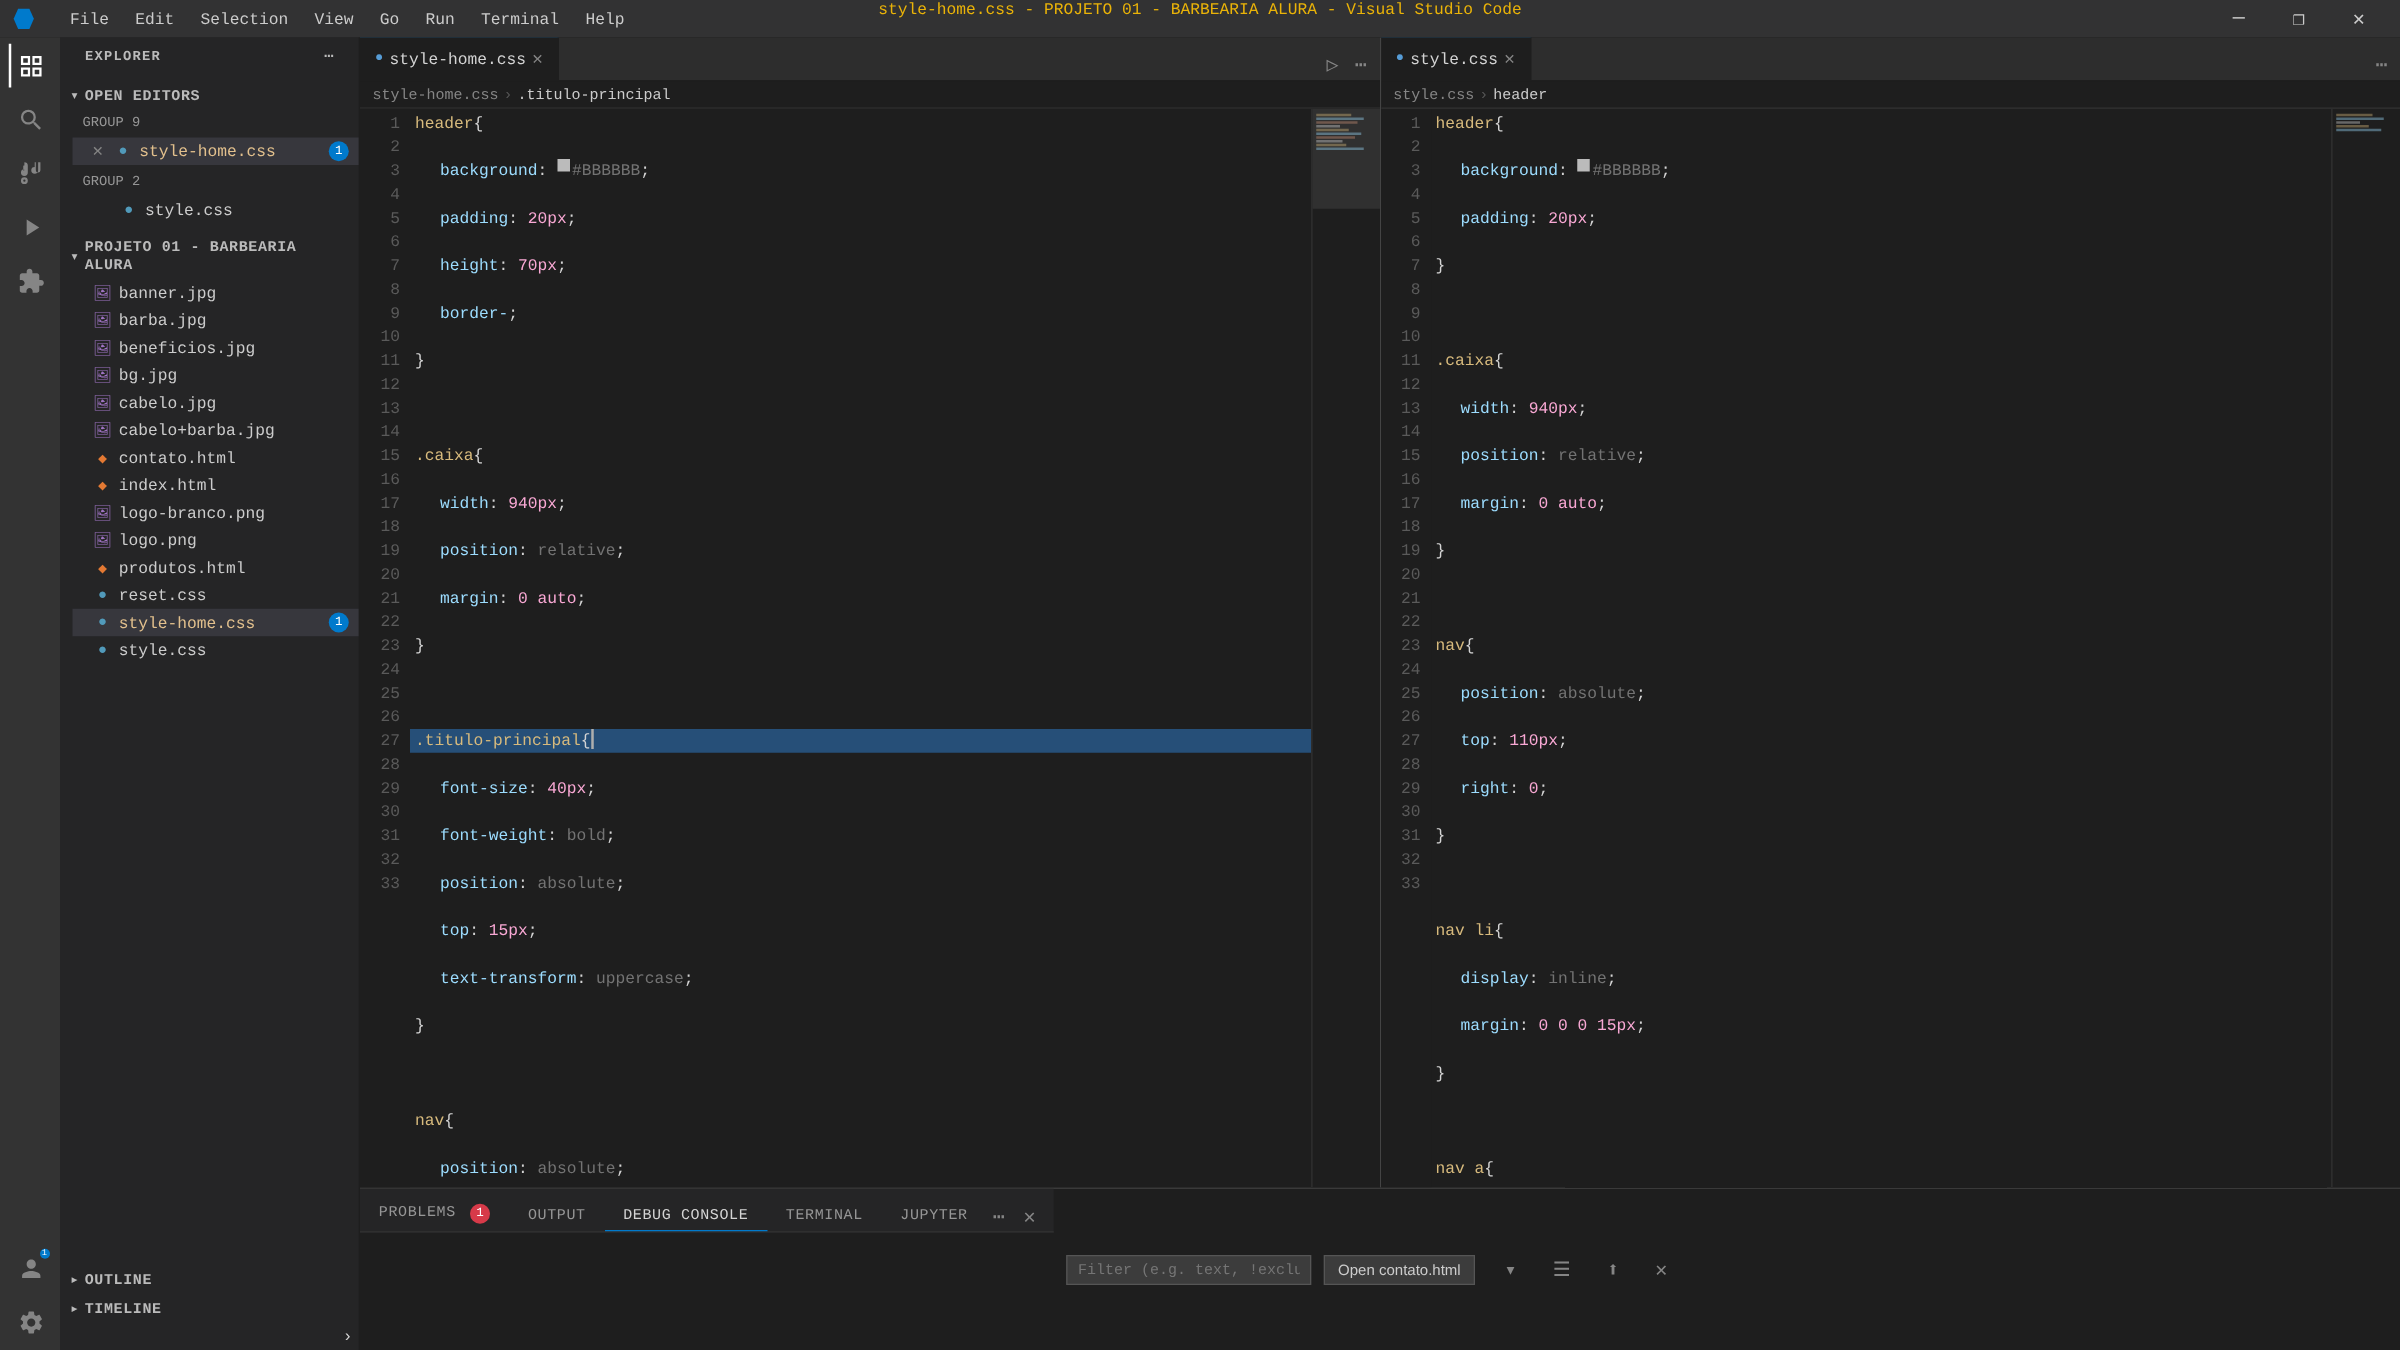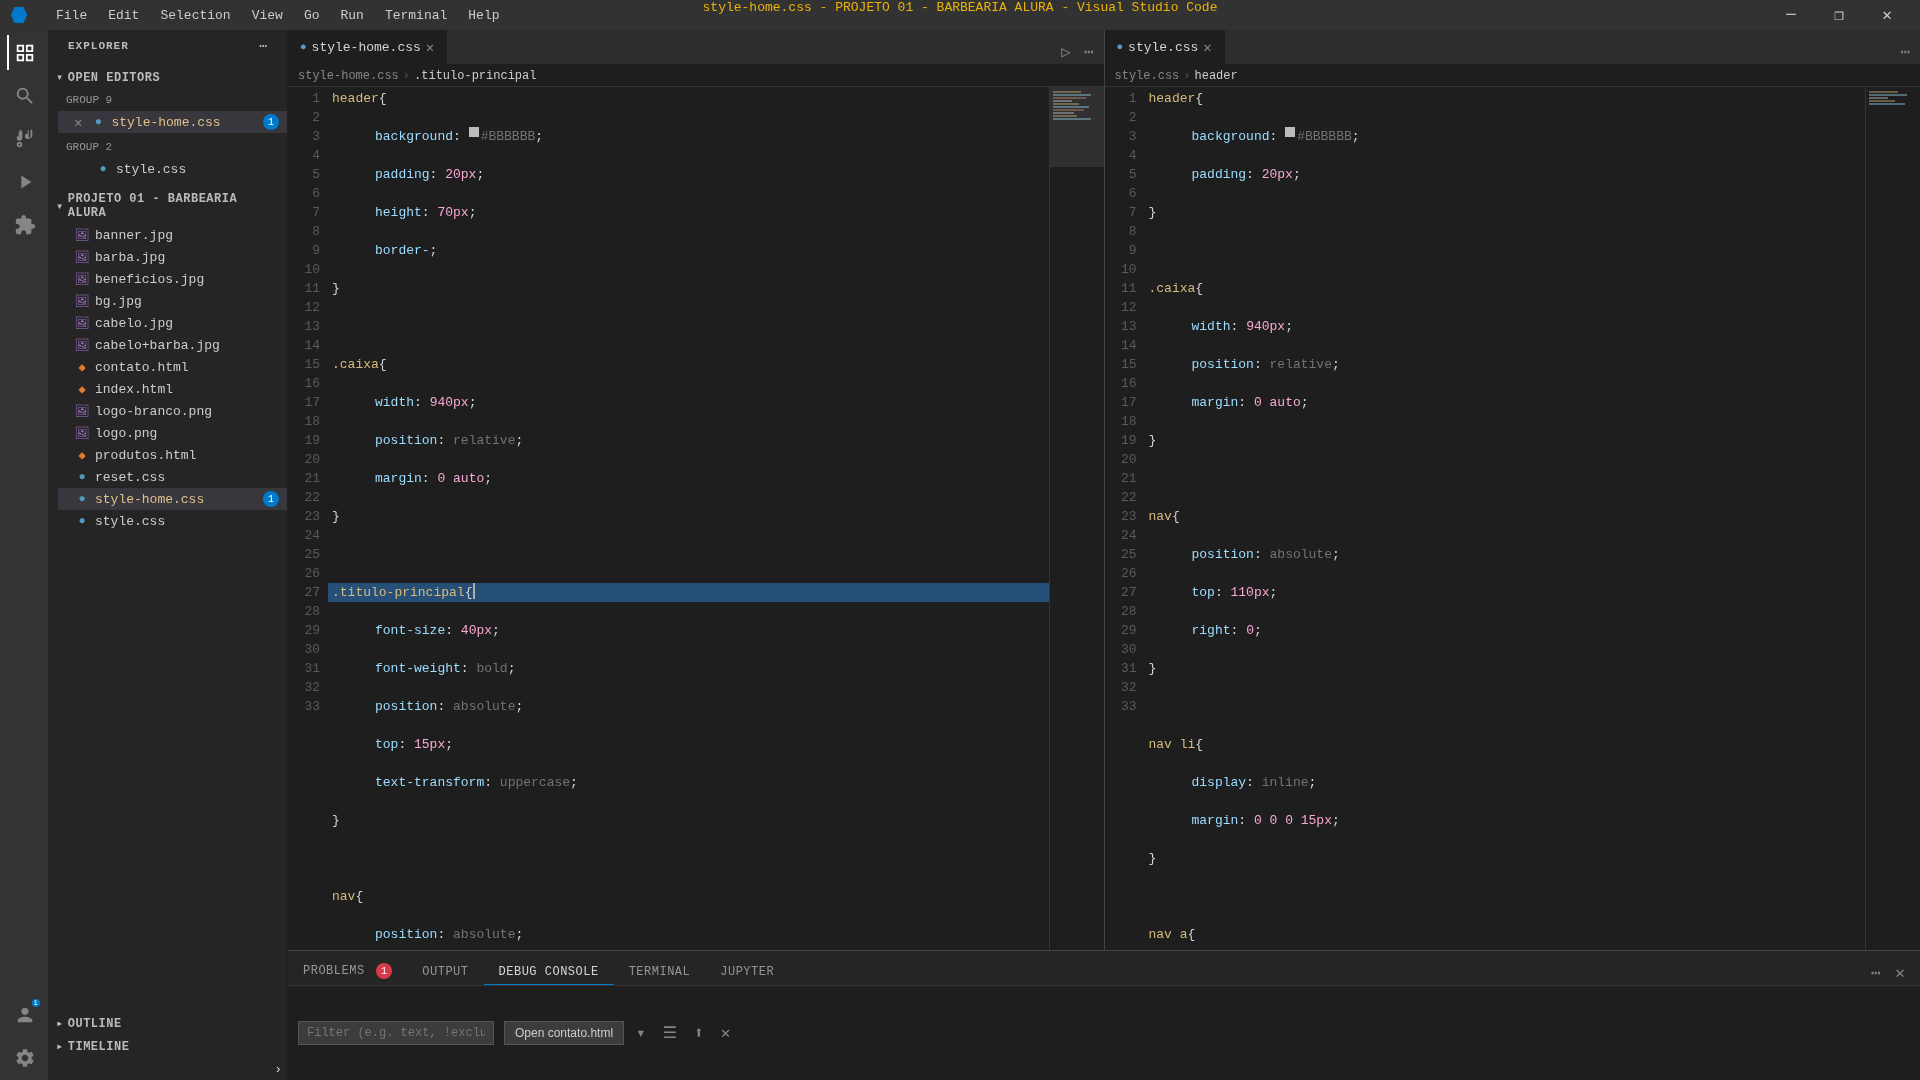--- a/index.html
+++ b/index.html
@@ -269,21 +269,21 @@
       white-space: pre;
     }
     .line { 
       min-height: 19px; 
       padding: 0 4px;
       display: flex;
     }
 
     
     .t-selector { color: #d7ba7d; }
-    .t-property { color: #9cdcfe; margin-left: 23px; }
+    .t-property { color: #9cdcfe; }
     .t-value { color: #737373; }
     .t-value-num { color: #f9a8d4; }
     .t-punct { color: #d4d4d4; }
 
     
     .minimap {
       width: 55px;
       background: #1e1e1e;
       border-left: 1px solid #333;
       overflow: hidden;
@@ -296,21 +296,21 @@
       height: 80px;
       background: rgba(121,121,121,0.2);
     }
 
     
     .bottom-panel {
       height: 130px;
       background: #1e1e1e;
       border-top: 1px solid #444;
       display: flex;
-      flex-direction: column;
+      flex-direction: row;
     }
     .panel-tabs {
       display: flex;
       background: #252526;
       height: 35px;
       align-items: flex-end;
       border-bottom: 1px solid #333;
     }
     .panel-tab {
       padding: 6px 15px;
@@ -733,21 +733,21 @@
         <div class="panel-tab active">DEBUG CONSOLE</div>
         <div class="panel-tab">TERMINAL</div>
         <div class="panel-tab">JUPYTER</div>
         <div class="panel-actions">
           <span class="editor-action-btn">⋯</span>
           <span class="editor-action-btn">✕</span>
         </div>
       </div>
       <div style="display:flex; align-items:center; padding: 3px 10px; gap:10px; flex:1;">
         <input class="debug-filter-input" type="text" placeholder="Filter (e.g. text, !exclude)" style="">
-        <div style="display:flex;align-items:center;gap:7px;">
+        <div style="display:flex;align-items:center;gap:19px;">
           <button class="open-file-btn">
             <span>Open contato.html</span>
           </button>
           <span class="editor-action-btn">▾</span>
           <span class="editor-action-btn">☰</span>
           <span class="editor-action-btn">⬆</span>
           <span class="editor-action-btn">✕</span>
         </div>
       </div>
     </div>

